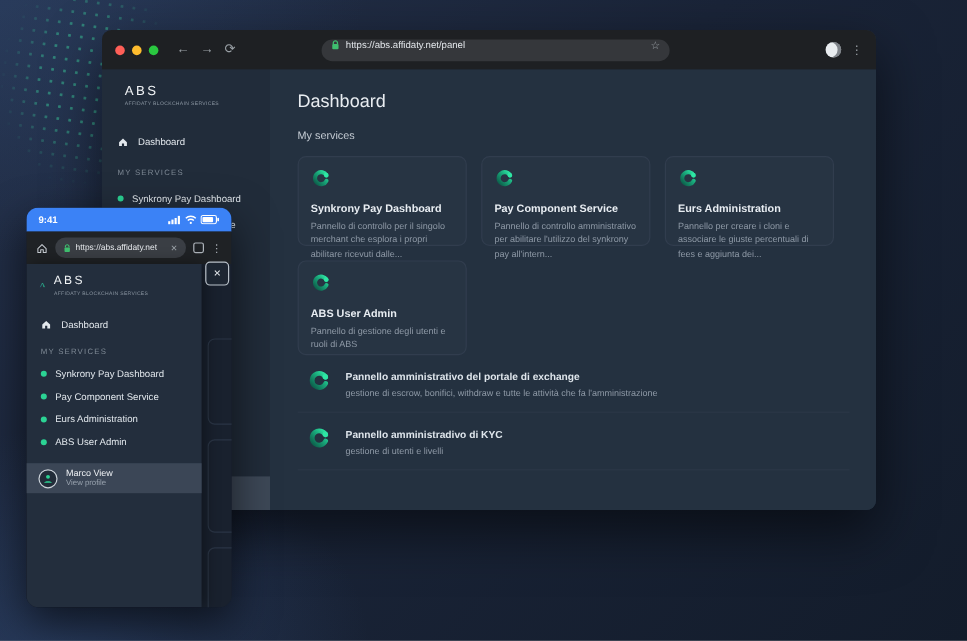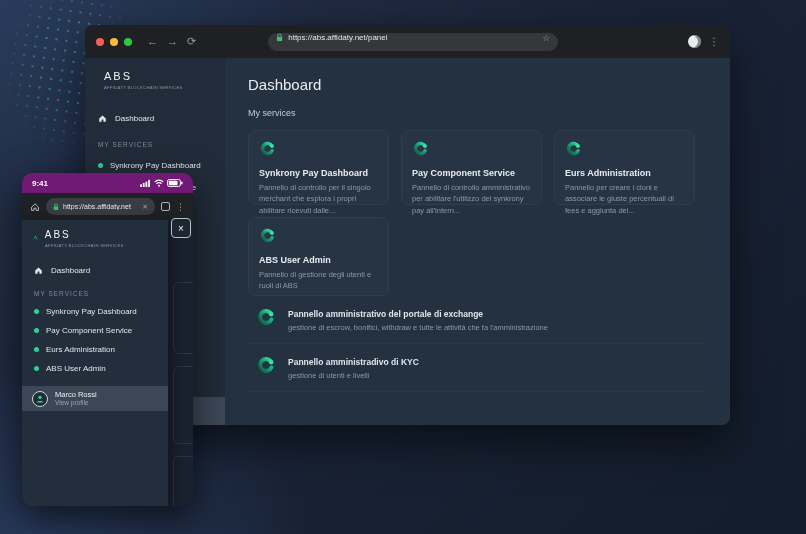--- a/index.html
+++ b/index.html
@@ -59,21 +59,21 @@
   .card p{ margin:4px 0 0; font-size:7.5px; line-height:1.5; color:#8e99a6; }
   .appr-item{ display:flex; gap:12px; align-items:flex-start; padding:11px 4px 11px 8px;
               border-bottom:1px solid #2b3747; }
   .appr-item h4{ margin:2px 0 0; font-size:8.5px; font-weight:700; color:#dfe6ec; }
   .appr-item p{ margin:4px 0 0; font-size:7.5px; color:#8e99a6; }
   .swirl-sm{ width:17px; height:17px; } .swirl-md{ width:20px; height:20px; flex:none; }
   
   .phone{ position:absolute; left:22px; top:173px; width:171px; height:333px; border-radius:10px;
           overflow:hidden; background:#19212e; box-shadow:0 14px 36px rgba(0,0,0,.6);
           display:flex; flex-direction:column; }
-  .ph-status{ height:20px; background:#701a75; display:flex; align-items:center; padding:0 10px; flex:none; }
+  .ph-status{ height:20px; background:#3b82f6; display:flex; align-items:center; padding:0 10px; flex:none; }
   .ph-time{ font-size:8px; font-weight:700; color:#fff; }
   .ph-sticons{ margin-left:auto; display:flex; align-items:center; gap:3px; }
   .ph-browser{ height:27px; background:#1f2225; display:flex; align-items:center; padding:0 8px; gap:6px; flex:none; }
   .ph-pill{ flex:1; height:17px; border-radius:9px; background:#3a3e44; display:flex; align-items:center; padding:0 7px; }
   .ph-url{ font-size:7px; color:#e5e8eb; margin-left:4px; white-space:nowrap; overflow:hidden; }
   .ph-x{ margin-left:auto; color:#9aa0a6; font-size:7px; }
   .tab-btn{ width:9px; height:9px; border:1.3px solid #aeb4bb; border-radius:2px; flex:none; }
   .ph-page{ flex:1; position:relative; background:#19212e; }
   .ghost{ position:absolute; left:151px; width:44px; border:1px solid #2a3545; border-radius:6px; }
   .drawer{ position:absolute; left:0; top:0; bottom:0; width:146px; background:#232e3d;
@@ -309,21 +309,21 @@
         <span>ABS User Admin</span>
       </div>
       <div class="m-profile">
         <span class="m-avatar">
           <svg width="10" height="10" viewBox="0 0 16 16">
             <circle cx="8" cy="5.4" r="2.6" fill="#2bd394"></circle>
             <path d="M2.8 13.4c0-3 10.4-3 10.4 0 Z" fill="#2bd394"></path>
           </svg>
         </span>
         <span>
-          <div class="m-name">Marco Rossi</div>
+          <div class="m-name">Marco View</div>
           <div class="m-action">View profile</div>
         </span>
       </div>
     </div>
 
     <div class="close-btn">
       <span>×</span>
     </div>
   </div>
 </div>

